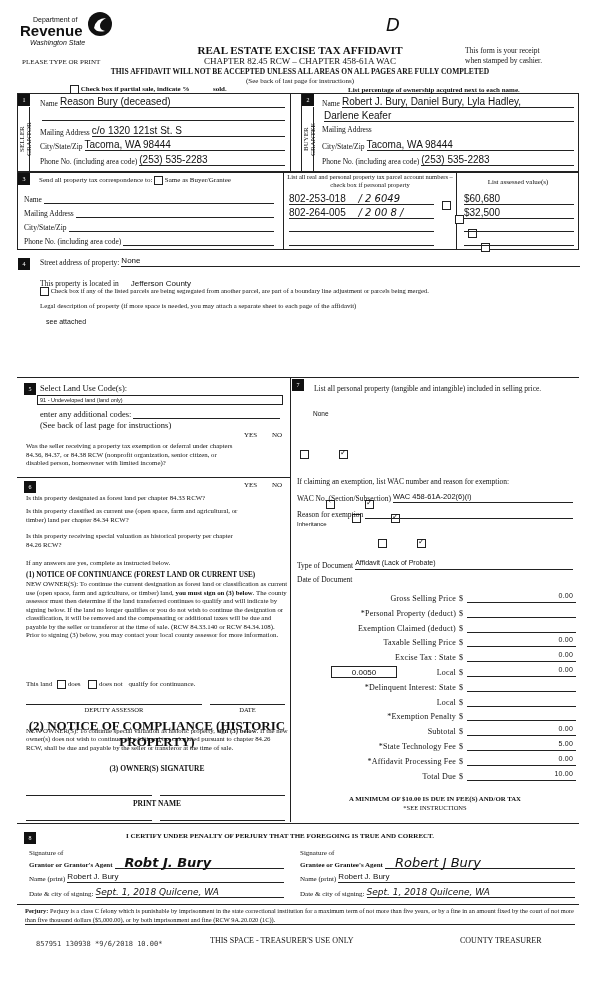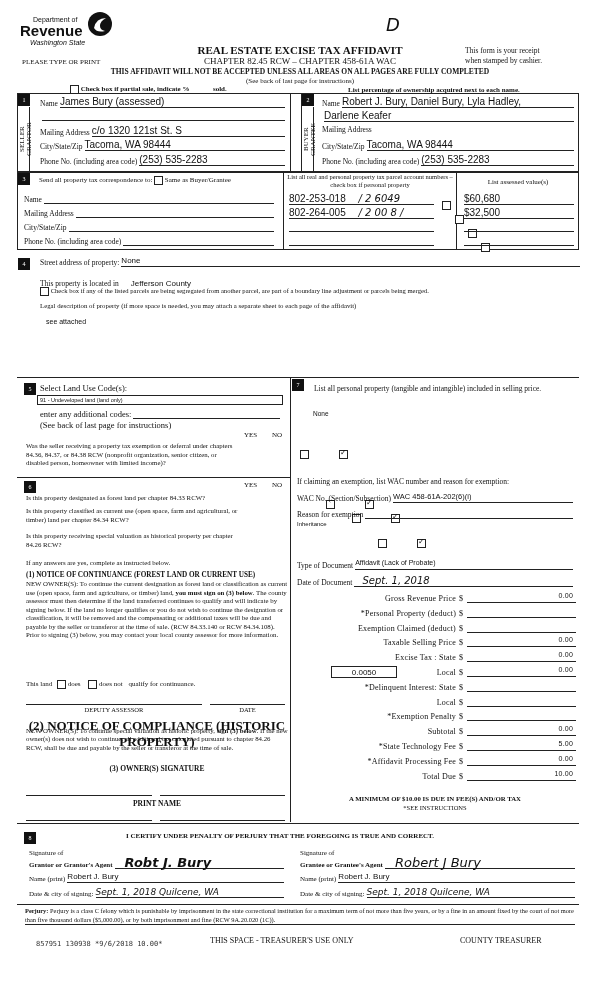--- a/index.html
+++ b/index.html
@@ -58,21 +58,21 @@
 <div class="abs" style="left:290px;top:93px;width:1px;height:79px;background:#222;"></div>
 
 
 <div class="badge" style="left:18px;top:94px;">1</div>
 <div class="abs" style="left:18px;top:107px;width:12px;height:64px;border-right:1px solid #222;"></div>
 <div class="abs" style="left:19px;top:108px;width:11px;height:62px;border-right:1px solid #222;"></div>
 <div class="vtext" style="left:19px;top:112px;height:55px;"><span>SELLER</span> <span>GRANTOR</span></div>
 
 <div class="row" style="left:40px;top:96px;width:245px;">
   <span class="lbl">Name</span>
-  <span class="fill val">James Bury (assessed)</span>
+  <span class="fill val">Reason Bury (deceased)</span>
 </div>
 <div class="row" style="left:40px;top:110px;width:245px;">
   <span class="fill val"></span>
 </div>
 <div class="row" style="left:40px;top:125px;width:245px;">
   <span class="lbl">Mailing Address</span>
   <span class="fill val">c/o 1320 121st St. S</span>
 </div>
 <div class="row" style="left:40px;top:139px;width:245px;">
   <span class="lbl">City/State/Zip</span>
@@ -267,26 +267,25 @@
   <span class="fill"></span>
 </div>
 <div class="abs sans" style="left:297px;top:521px;font-size:6px;">Inheritance</div>
 
 <div class="row" style="left:297px;top:559px;width:276px;font-size:7.5px;">
   <span>Type of Document</span>
   <span class="fill val" style="font-size:7px;">Affidavit (Lack of Probate)</span>
 </div>
 <div class="row" style="left:297px;top:575px;width:276px;font-size:7.5px;">
   <span>Date of Document</span>
-  <span class="fill hand" style="font-size:10px;padding-left:8px;">Sept. 1, 2018</span>
 </div>
 
 <div id="fee-rows">
     <div class="fee-row" style="top: 592px;">
-      <span class="fl">Gross Revenue Price</span>
+      <span class="fl">Gross Selling Price</span>
       <span class="dollar">$</span>
       <span class="fv">0.00</span>
     </div>
     <div class="fee-row" style="top: 606.8px;">
       <span class="fl">*Personal Property (deduct)</span>
       <span class="dollar">$</span>
       <span class="fv"></span>
     </div>
     <div class="fee-row" style="top: 621.6px;">
       <span class="fl">Exemption Claimed (deduct)</span>

